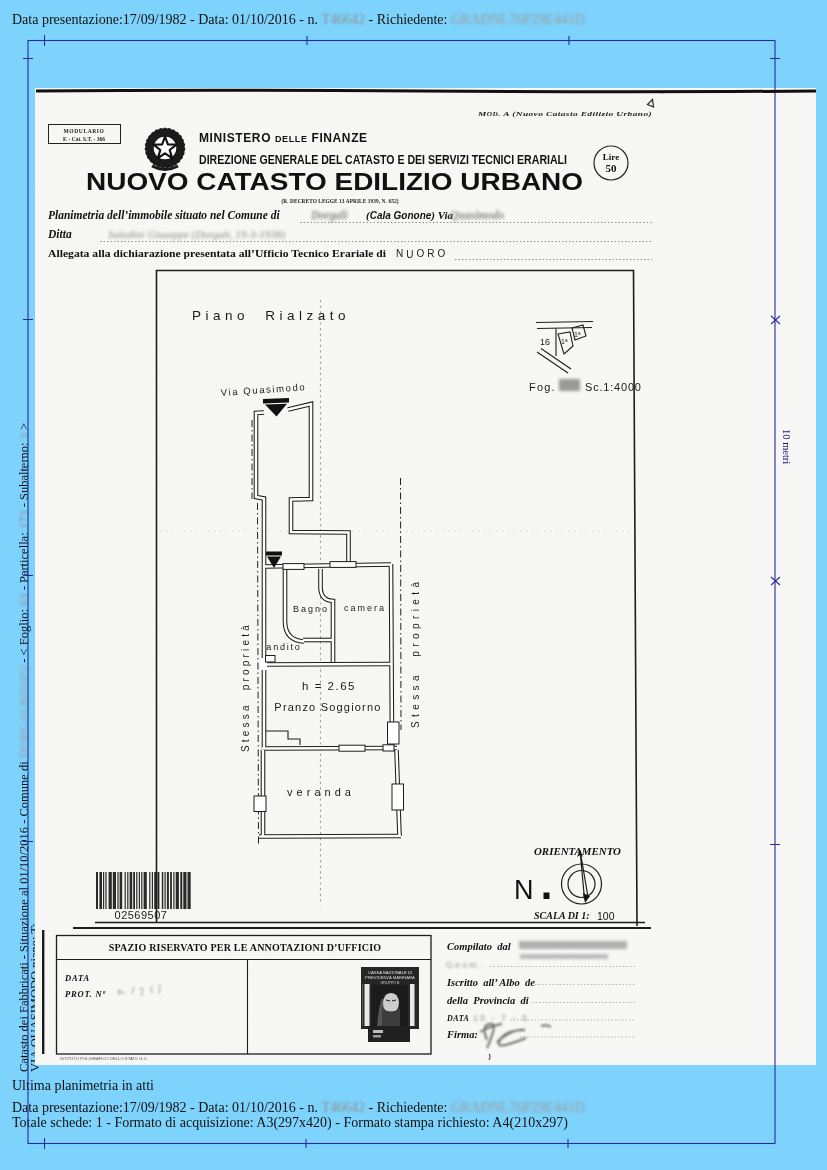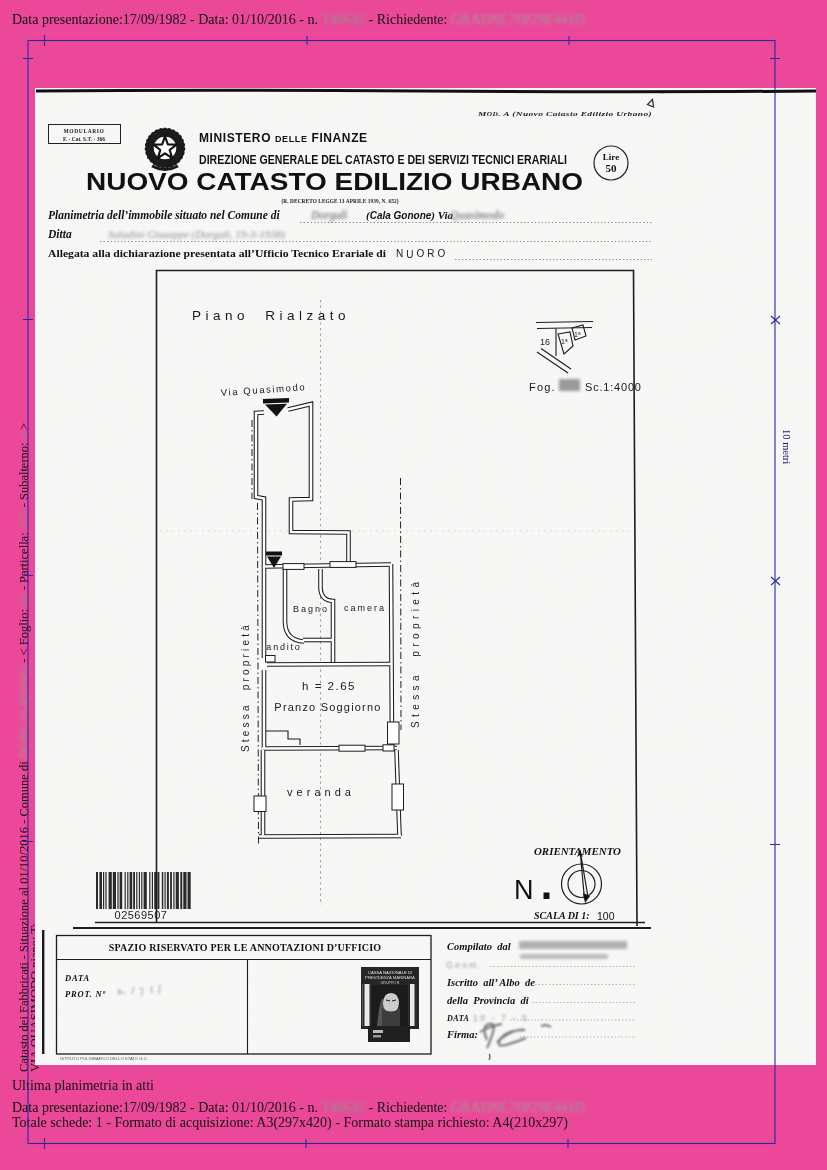--- a/index.html
+++ b/index.html
@@ -1,16 +1,16 @@
 <!DOCTYPE html>
 <html><head>
 <meta charset="utf-8">
 <style>
   html,body{margin:0;padding:0;background:#fff;}
-  #page{position:relative;width:827px;height:1170px;background:#ec4899;overflow:hidden;
+  #page{position:relative;width:827px;height:1170px;background:#7dd3fc;overflow:hidden;
         font-family:"Liberation Serif", serif;}
   .abs{position:absolute;}
   .blur{color:#909090;filter:blur(1.3px);display:inline-block;}
   .blur2{color:#9a9a9a;filter:blur(1.6px);display:inline-block;}
   svg text{white-space:pre;}
 </style>
 </head>
 <body>
 <div id="page">
 

